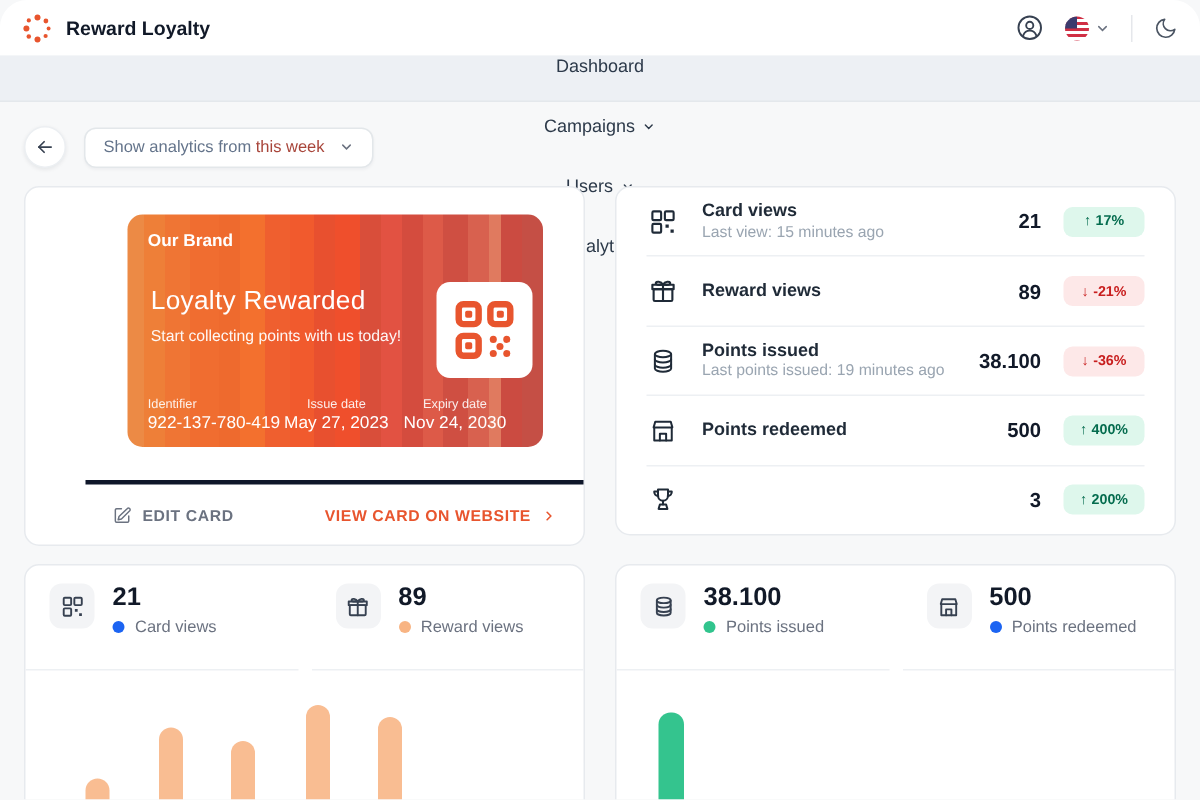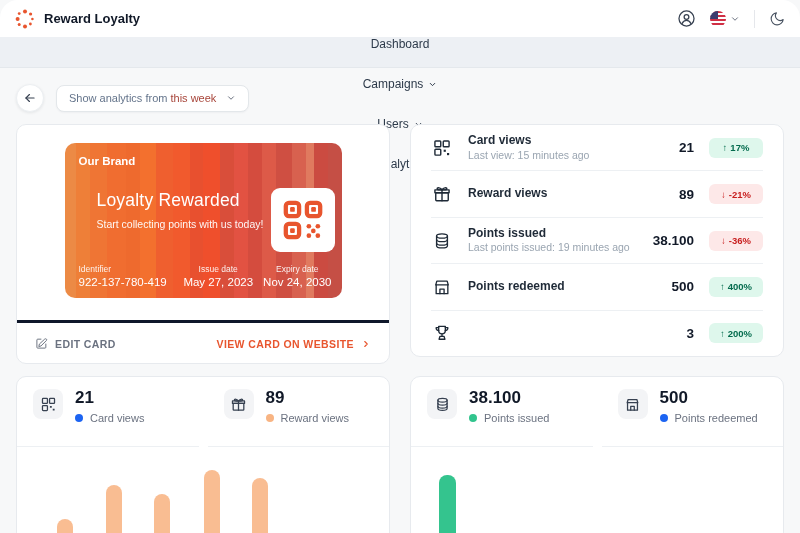--- a/index.html
+++ b/index.html
@@ -27,33 +27,33 @@
   .back-btn { width:28px; height:28px; border-radius:50%; background:#fff; border:1px solid #eceff2; box-shadow:0 1px 3px rgba(16,24,40,.08); display:flex; align-items:center; justify-content:center; color:#374151; cursor:pointer; }
   .filter-select { height:27px; background:#fff; border:1px solid #e3e7ea; border-radius:8px; box-shadow:0 1px 2px rgba(16,24,40,.04); display:flex; align-items:center; gap:10px; padding:0 12px; font-size:11px; color:#64748b; cursor:pointer; }
   .filter-select .hl { color:#a8453a; }
 
   
   .grid { display:grid; grid-template-columns:374px 1fr; gap:20px; align-items:start; }
   .panel { background:#fff; border:1px solid #e7eaee; border-radius:10px; }
   .row2 { margin-top:12px; }
 
   
-  .card-panel { height:240px; }
+  .card-panel { height:240px;padding-left:40px; }
   .loyalty-card { position:relative; width:277px; height:155px; margin:18px auto 0; border-radius:10px; color:#fff; overflow:hidden;
     background:linear-gradient(90deg,
       #ec8a45 0%,#ec8a45 4%,#ee7f38 4%,#ee7f38 9%,#ef7534 9%,#ef7534 15%,#f06d30 15%,#f06d30 22%,
       #ee6a2e 22%,#ee6a2e 27%,#f3702e 27%,#f3702e 33%,#ef5f2f 33%,#ef5f2f 39%,#f15a2d 39%,#f15a2d 45%,
       #e8502f 45%,#e8502f 50%,#ef4f2c 50%,#ef4f2c 56%,#d94e3a 56%,#d94e3a 61%,#e25242 61%,#e25242 66%,
       #d44c3e 66%,#d44c3e 71%,#dd5a48 71%,#dd5a48 76%,#cf4f42 76%,#cf4f42 82%,#d8614f 82%,#d8614f 87%,
       #e07a5f 87%,#e07a5f 90%,#cb4b41 90%,#cb4b41 95%,#c54f45 95%,#c54f45 100%); }
   .lc-brand { position:absolute; top:12px; left:14px; font-size:11.5px; font-weight:700; }
-  .lc-title { position:absolute; top:47px; left:32px; font-size:17.5px; font-weight:500; letter-spacing:.2px; }
-  .lc-subtitle { position:absolute; top:75px; left:32px; font-size:10.5px; opacity:.95; }
+  .lc-title { position:absolute; top:47px; left:16px; font-size:17.5px; font-weight:500; letter-spacing:.2px; }
+  .lc-subtitle { position:absolute; top:75px; left:16px; font-size:10.5px; opacity:.95; }
   .lc-qr { position:absolute; top:45px; right:7px; width:64px; height:64px; background:#fff; border-radius:9px; display:flex; align-items:center; justify-content:center; }
-  .lc-footer { position:absolute; left:14px; right:10px; bottom:9px; display:flex; justify-content:space-between; align-items:center; }
+  .lc-footer { position:absolute; left:14px; right:24px; bottom:9px; display:flex; justify-content:space-between; align-items:center; }
   .lc-field { line-height:1.25; }
   .lc-label { font-size:8.5px; opacity:.9; }
   .lc-value { font-size:11.5px; font-weight:500; }
   .lc-dates { display:flex; gap:10px; text-align:center; }
   .card-actions { border-top:3px solid #0f172a; margin-top:22px; height:44px; display:flex; align-items:center; justify-content:space-between; padding:0 18px; }
   .action-link { display:flex; align-items:center; gap:7px; font-size:10.5px; font-weight:700; letter-spacing:.4px; color:#6b7280; background:none; border:none; cursor:pointer; }
   .action-link.accent { color:#e8552e; }
 
   
   .stats-panel { height:233px; display:flex; flex-direction:column; padding:0 20px; }

